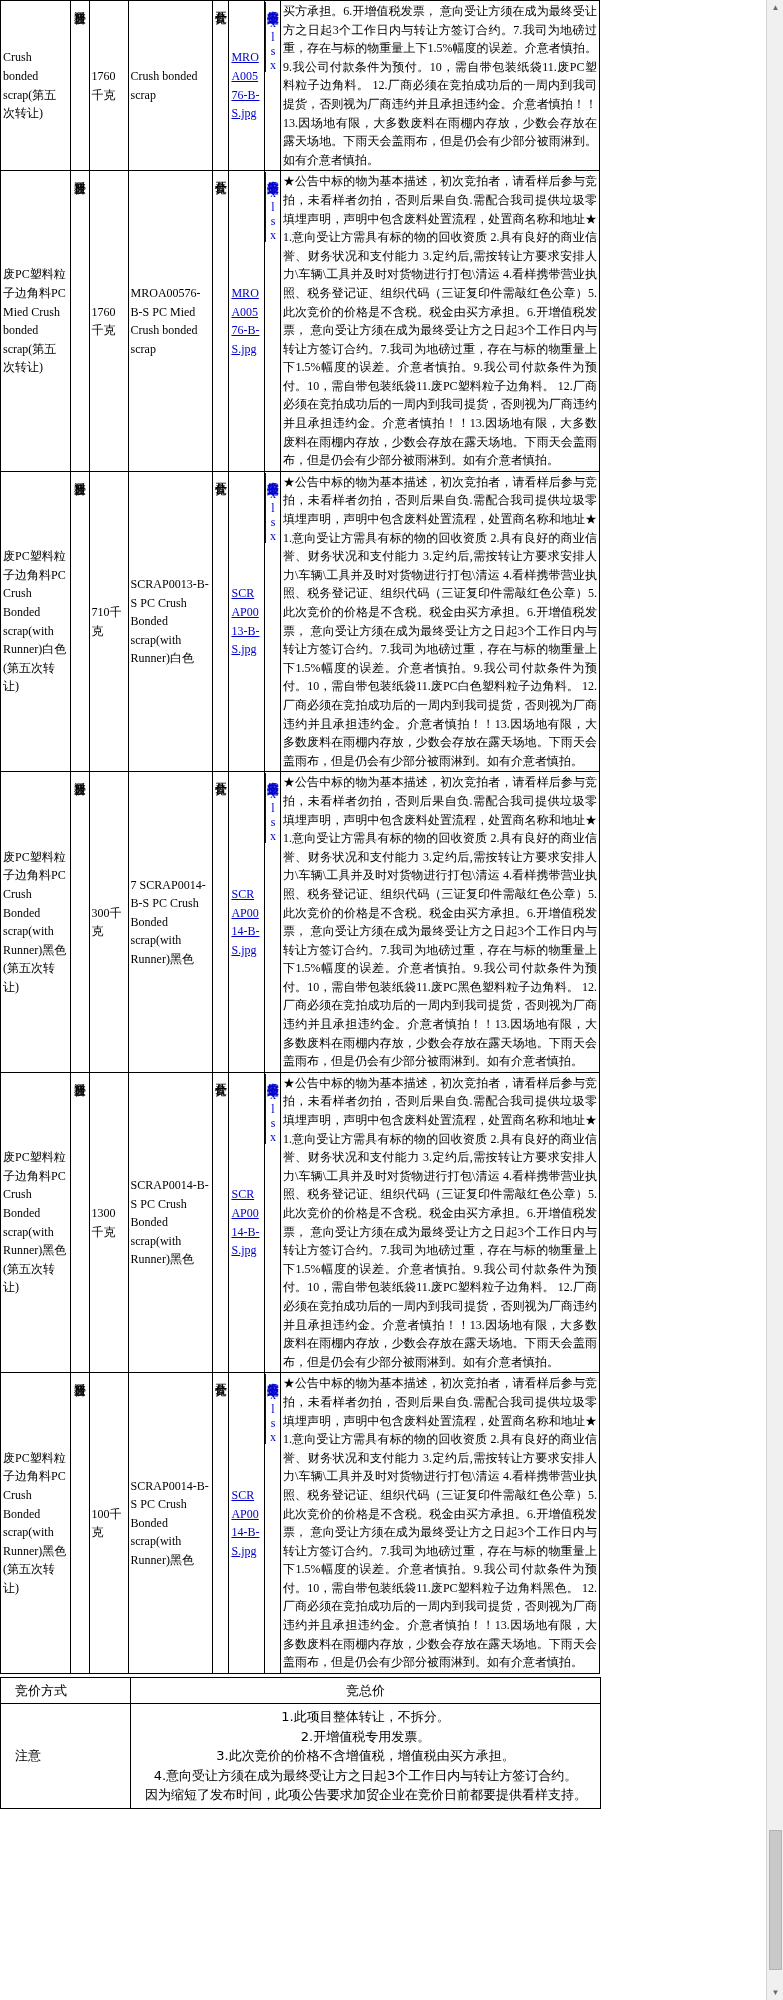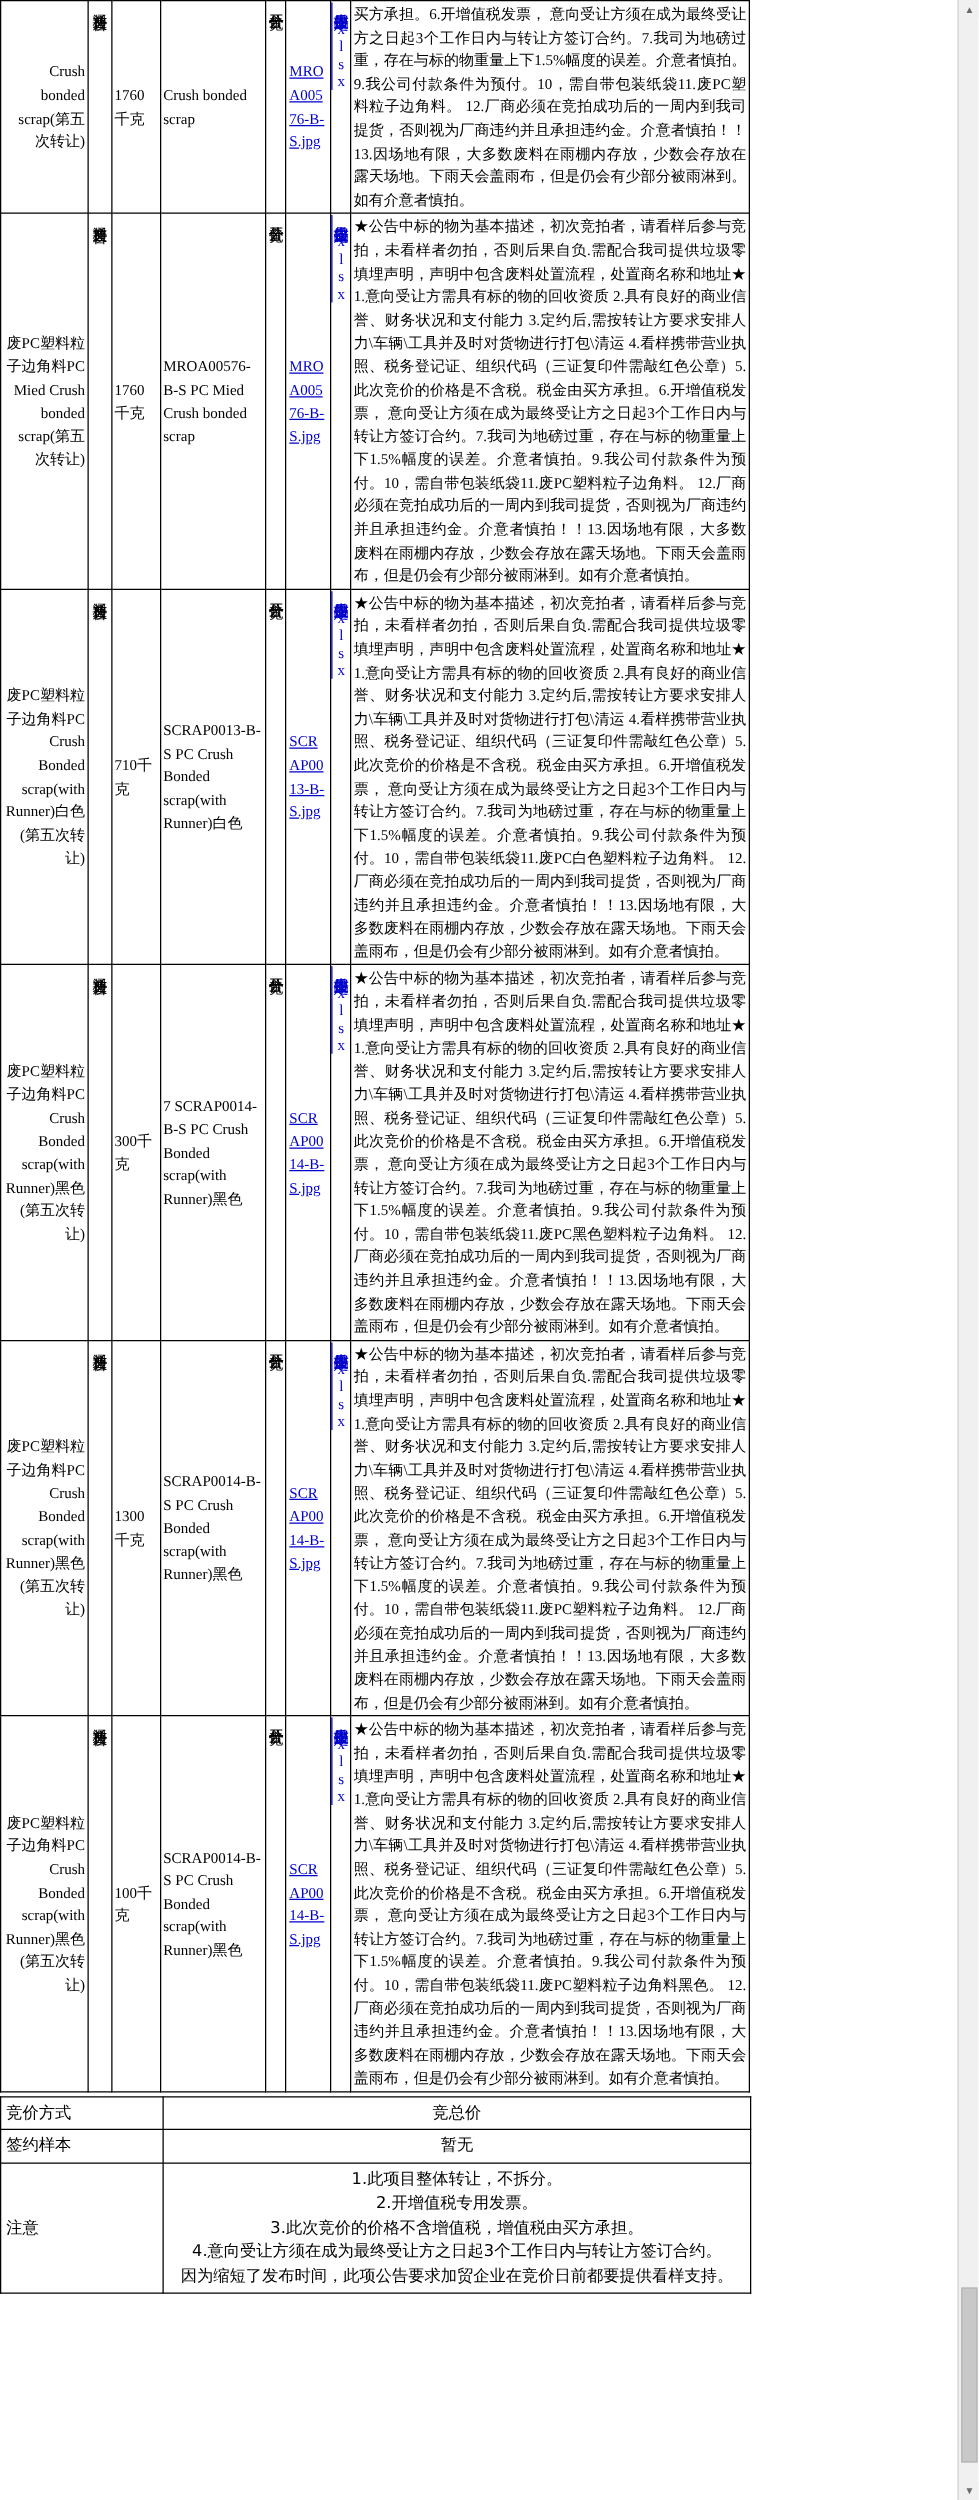--- a/index.html
+++ b/index.html
@@ -29,21 +29,21 @@
   table.items td {
     border: 1px solid #000;
     vertical-align: middle;
     padding: 1px 2px;
     font-size: 12px;
     line-height: 1.55;
     word-wrap: break-word;
     overflow-wrap: break-word;
     font-family: "Liberation Serif", "DejaVu Serif", serif;
   }
-  td.c-name   { width: 68px; text-align: right; }
+  td.c-name   { width: 68px; }
   td.c-type   { width: 18px; }
   td.c-qty    { width: 38px; }
   td.c-spec   { width: 82px; }
   td.c-mode   { width: 16px; }
   td.c-pic    { width: 35px; }
   td.c-rep    { width: 15px; }
   td.c-desc   { width: 310px; margin-left: 32px; }
 
   .c-type, .c-mode, .c-rep {
     writing-mode: vertical-rl;
@@ -80,21 +80,21 @@
 
   
   table.footer {
     border-collapse: collapse;
     table-layout: fixed;
     width: 600px;
     margin-top: 3px;
   }
   table.footer td {
     border: 1px solid #000;
-    padding: 3px 4px;
+    padding: 3px 14px;
     font-size: 13px;
     line-height: 1.5;
     vertical-align: middle;
     font-family: "DejaVu Sans", "Liberation Sans", sans-serif;
   }
   td.f-label { width: 130px; }
   td.f-value { width: 470px; text-align: center; }
   td.bold, .bold { font-weight: bold; }
   .notes-lines div { white-space: nowrap; }
 
@@ -188,24 +188,20 @@
           <td class="c-desc">★公告中标的物为基本描述，初次竞拍者，请看样后参与竞拍，未看样者勿拍，否则后果自负.需配合我司提供垃圾零填埋声明，声明中包含废料处置流程，处置商名称和地址★ 1.意向受让方需具有标的物的回收资质 2.具有良好的商业信誉、财务状况和支付能力 3.定约后,需按转让方要求安排人力\车辆\工具并及时对货物进行打包\清运 4.看样携带营业执照、税务登记证、组织代码（三证复印件需敲红色公章）5.此次竞价的价格是不含税。税金由买方承担。6.开增值税发票， 意向受让方须在成为最终受让方之日起3个工作日内与转让方签订合约。7.我司为地磅过重，存在与标的物重量上下1.5%幅度的误差。介意者慎拍。9.我公司付款条件为预付。10，需自带包装纸袋11.废PC塑料粒子边角料黑色。 12.厂商必须在竞拍成功后的一周内到我司提货，否则视为厂商违约并且承担违约金。介意者慎拍！！13.因场地有限，大多数废料在雨棚内存放，少数会存放在露天场地。下雨天会盖雨布，但是仍会有少部分被雨淋到。如有介意者慎拍。</td>
         </tr>
       </tbody>
   </table>
 
   <table class="footer">
     <tbody>
       <tr>
         <td class="f-label">竞价方式</td>
         <td class="f-value">竞总价</td>
-      </tr>
-      <tr>
-        <td class="f-label">签约样本</td>
-        <td class="f-value">暂无</td>
       </tr>
       <tr>
         <td class="f-label">注意</td>
         <td class="f-value notes-lines" id="notice-cell">
             <div>1.此项目整体转让，不拆分。</div>
             <div>2.开增值税专用发票。</div>
             <div>3.此次竞价的价格不含增值税，增值税由买方承担。</div>
             <div>4.意向受让方须在成为最终受让方之日起3个工作日内与转让方签订合约。</div>
             <div>因为缩短了发布时间，此项公告要求加贸企业在竞价日前都要提供看样支持。</div>
           </td>

